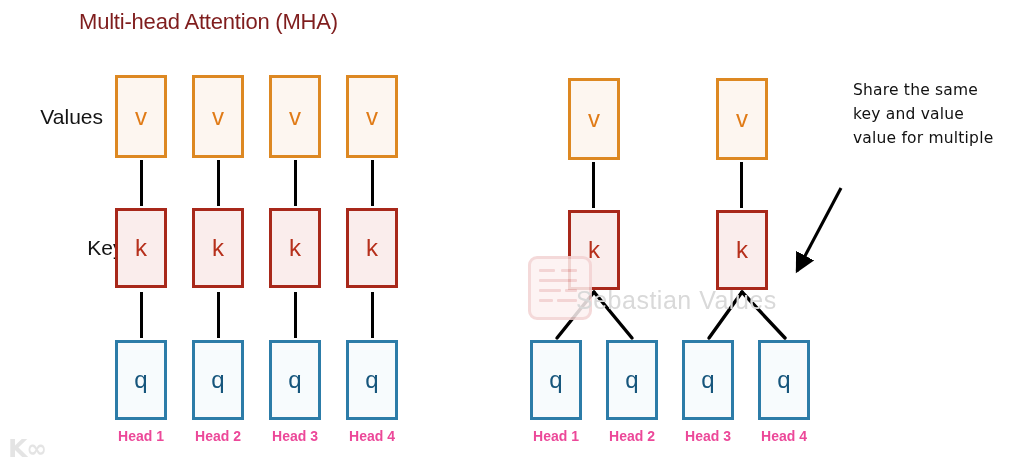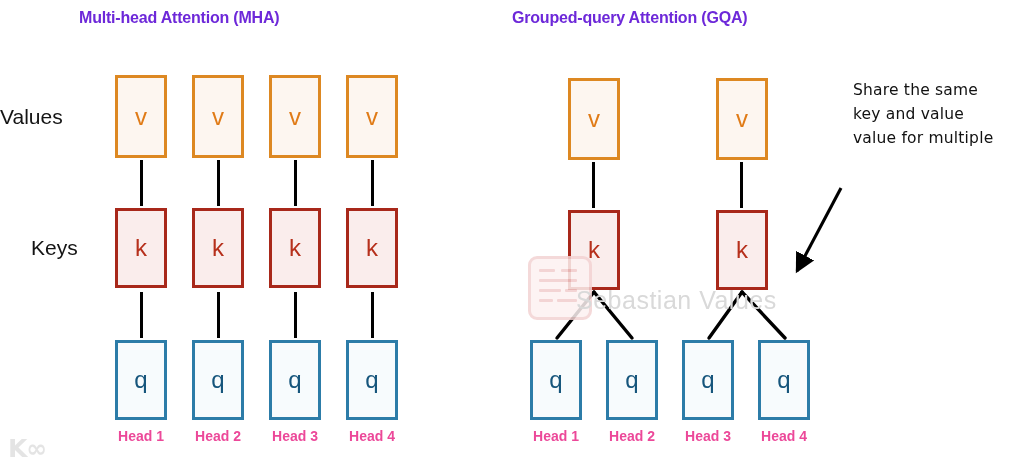--- a/index.html
+++ b/index.html
@@ -16,37 +16,37 @@
     width: 1023px;
     height: 474px;
     background: #ffffff;
     overflow: hidden;
   }
 
   
   .panel-title {
     position: absolute;
     font-family: "Liberation Sans", sans-serif;
-    font-weight: bold;
-    font-size: 16px;
-    color: #6d28d9;
+    font-weight: normal;
+    font-size: 22px;
+    color: #7f1d1d;
     letter-spacing: -0.2px;
     white-space: nowrap;
   }
   #title-mha { left: 79px;  top: 9px; }
   #title-gqa { left: 512px; top: 9px; }
 
   
   .row-label {
     position: absolute;
     font-family: "Liberation Sans", sans-serif;
     font-weight: normal;
     font-size: 21px;
     color: #141414;
-    text-align: left;
+    text-align: right;
     white-space: nowrap;
   }
   .row-label.values  { left: 0px; top: 105px; width: 103px; }
   .row-label.keys    { left: 0px; top: 236px; width: 103px; padding-left: 31px; }
   .row-label.queries { left: 0px; top: 368px; width: 103px; }
 
   
   .cell {
     position: absolute;
     box-sizing: border-box;
@@ -169,21 +169,20 @@
     font-weight: bold;
     letter-spacing: 1px;
   }
 </style>
 </head>
 <body>
 
 <div id="canvas">
 
   <div class="panel-title" id="title-mha">Multi-head Attention (MHA)</div>
-  <div class="panel-title" id="title-gqa">Grouped-query Attention (GQA)</div>
 
   <div class="row-label values">Values</div>
   <div class="row-label keys">Keys</div>
 
   <div class="cell v" style="left:115px; top:75px; width:52px; height:83px;">v</div>
   <div class="cell v" style="left:192px; top:75px; width:52px; height:83px;">v</div>
   <div class="cell v" style="left:269px; top:75px; width:52px; height:83px;">v</div>
   <div class="cell v" style="left:346px; top:75px; width:52px; height:83px;">v</div>
 
   <div class="conn" style="left:140px; top:160px; height:46px;"></div>

